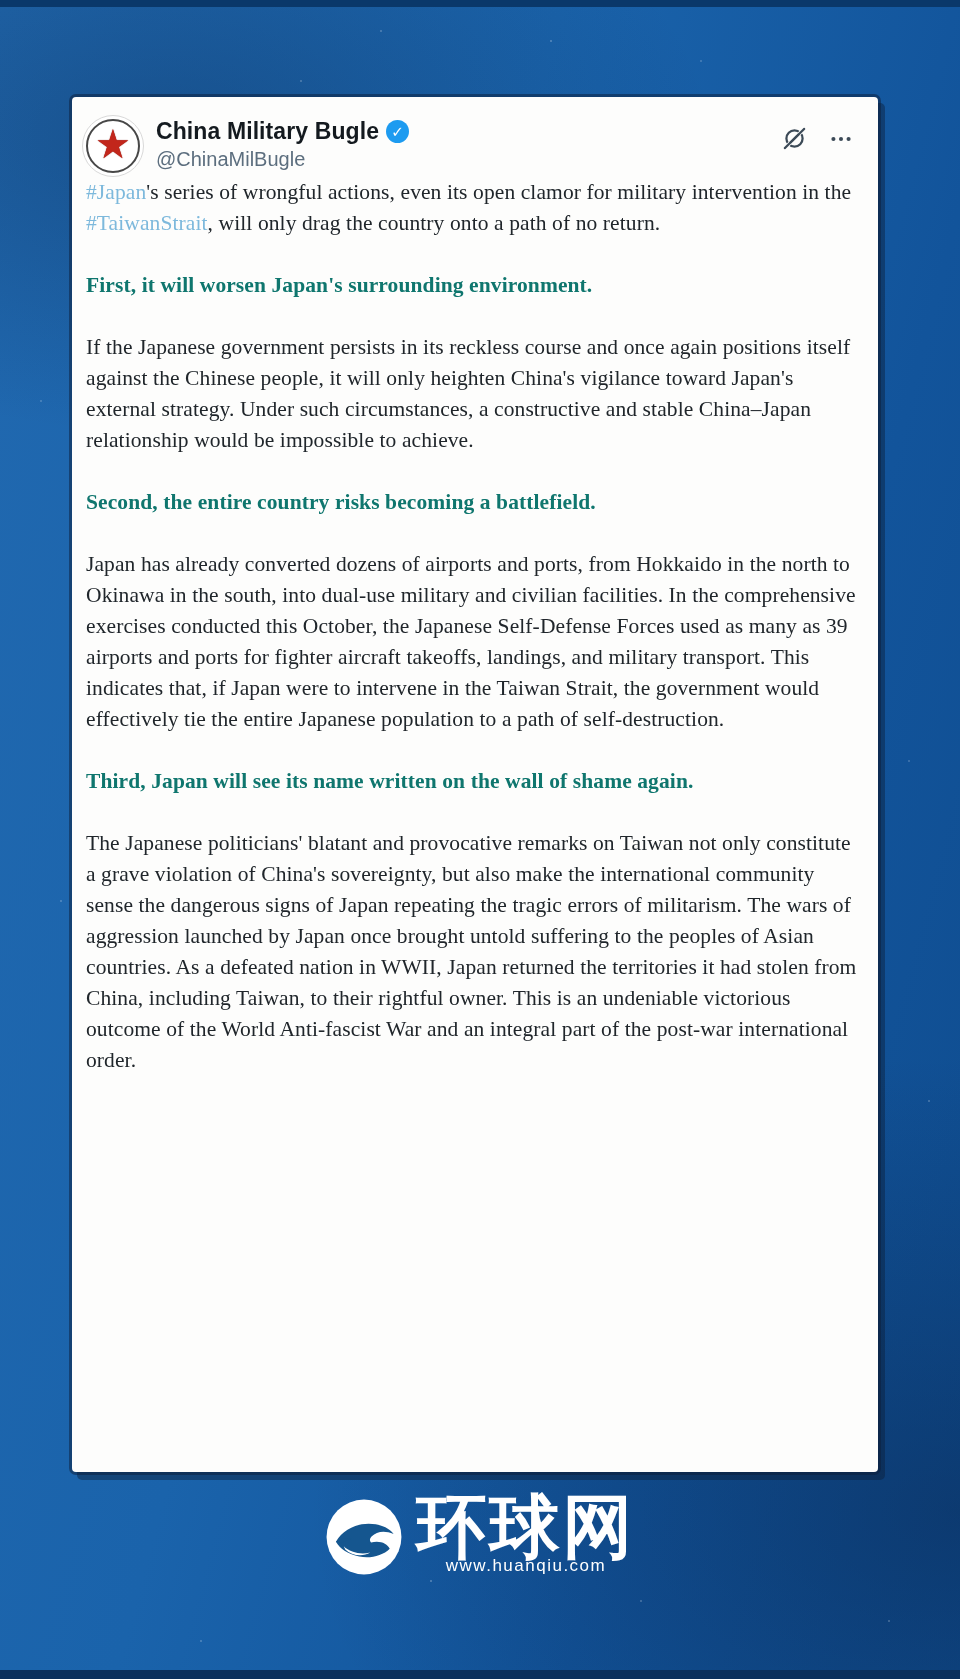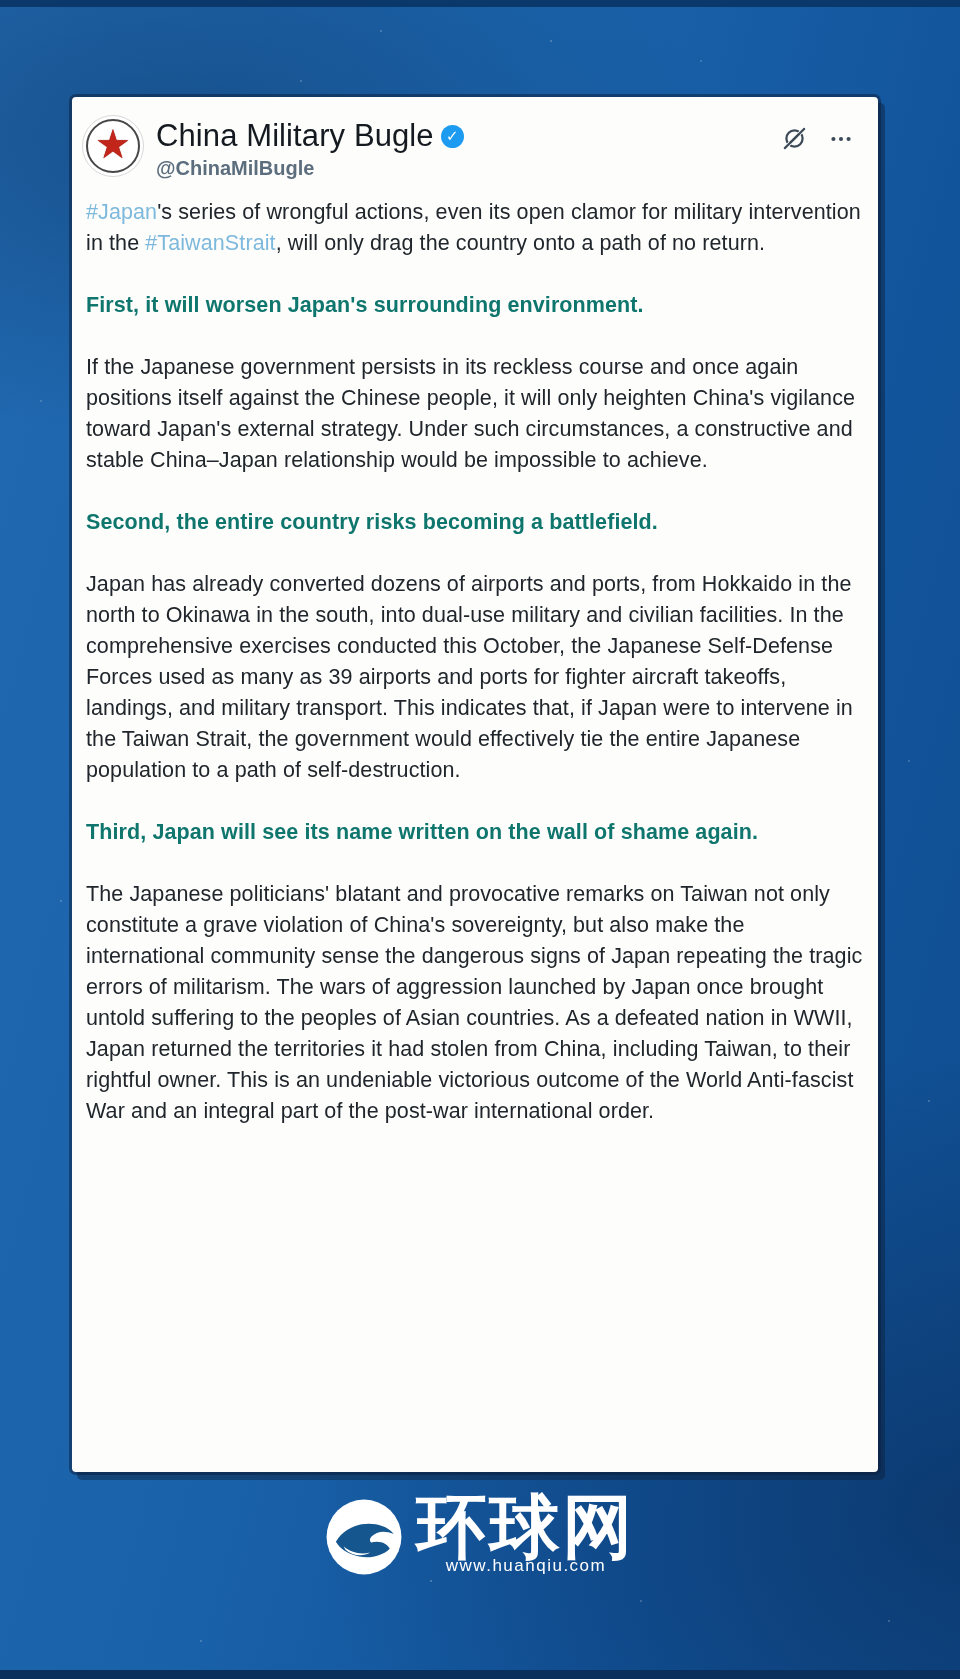--- a/index.html
+++ b/index.html
@@ -56,34 +56,34 @@
   }
   .avatar-inner {
     width: 54px; height: 54px; border-radius: 50%;
     border: 2px solid #474747;
     display: flex; align-items: center; justify-content: center;
   }
   .avatar-star { font-size: 40px; line-height: 40px; color: #c2261b; text-shadow: 0 0 1px #7e150e; transform: translateY(-2px); }
 
   .author-block { margin-left: 12px; padding-top: 3px; }
   .author-line { display: flex; align-items: center; gap: 7px; }
-  .author-name { font-size: 31px; font-weight: normal; color: #141a1f; letter-spacing: 0.1px; }
+  .author-name { font-size: 23px; font-weight: bold; color: #141a1f; letter-spacing: 0.1px; }
   .verified-badge {
     width: 23px; height: 23px; border-radius: 50%;
     background: #1d9bf0; color: #fff;
     font-size: 15px; font-weight: bold;
     display: flex; align-items: center; justify-content: center;
     flex: 0 0 auto;
   }
-  .author-handle { font-size: 20px; color: #5c6e7e; margin-top: 3px; font-weight: bold; }
+  .author-handle { font-size: 20px; color: #5c6e7e; margin-top: 3px; }
 
   .header-actions { margin-left: auto; display: flex; align-items: center; gap: 20px; padding: 10px 14px 0 0; }
   .icon-btn { background: none; border: none; cursor: pointer; padding: 0; display: flex; align-items: center; }
 
-  .tweet-body { margin-top: 17px; padding: 0 4px 0 4px; }
+  .tweet-body { padding: 0 4px 0 4px; font-family: Liberation Serif, serif; }
   .tweet-body p {
     font-size: 21.5px;
     line-height: 31px;
     color: #20262b;
     margin-bottom: 31px;
     letter-spacing: 0.1px;
   }
   .tweet-body p.bold { font-weight: bold; color: #0f766e; }
   .hashtag { color: #7db9dc; }
 

